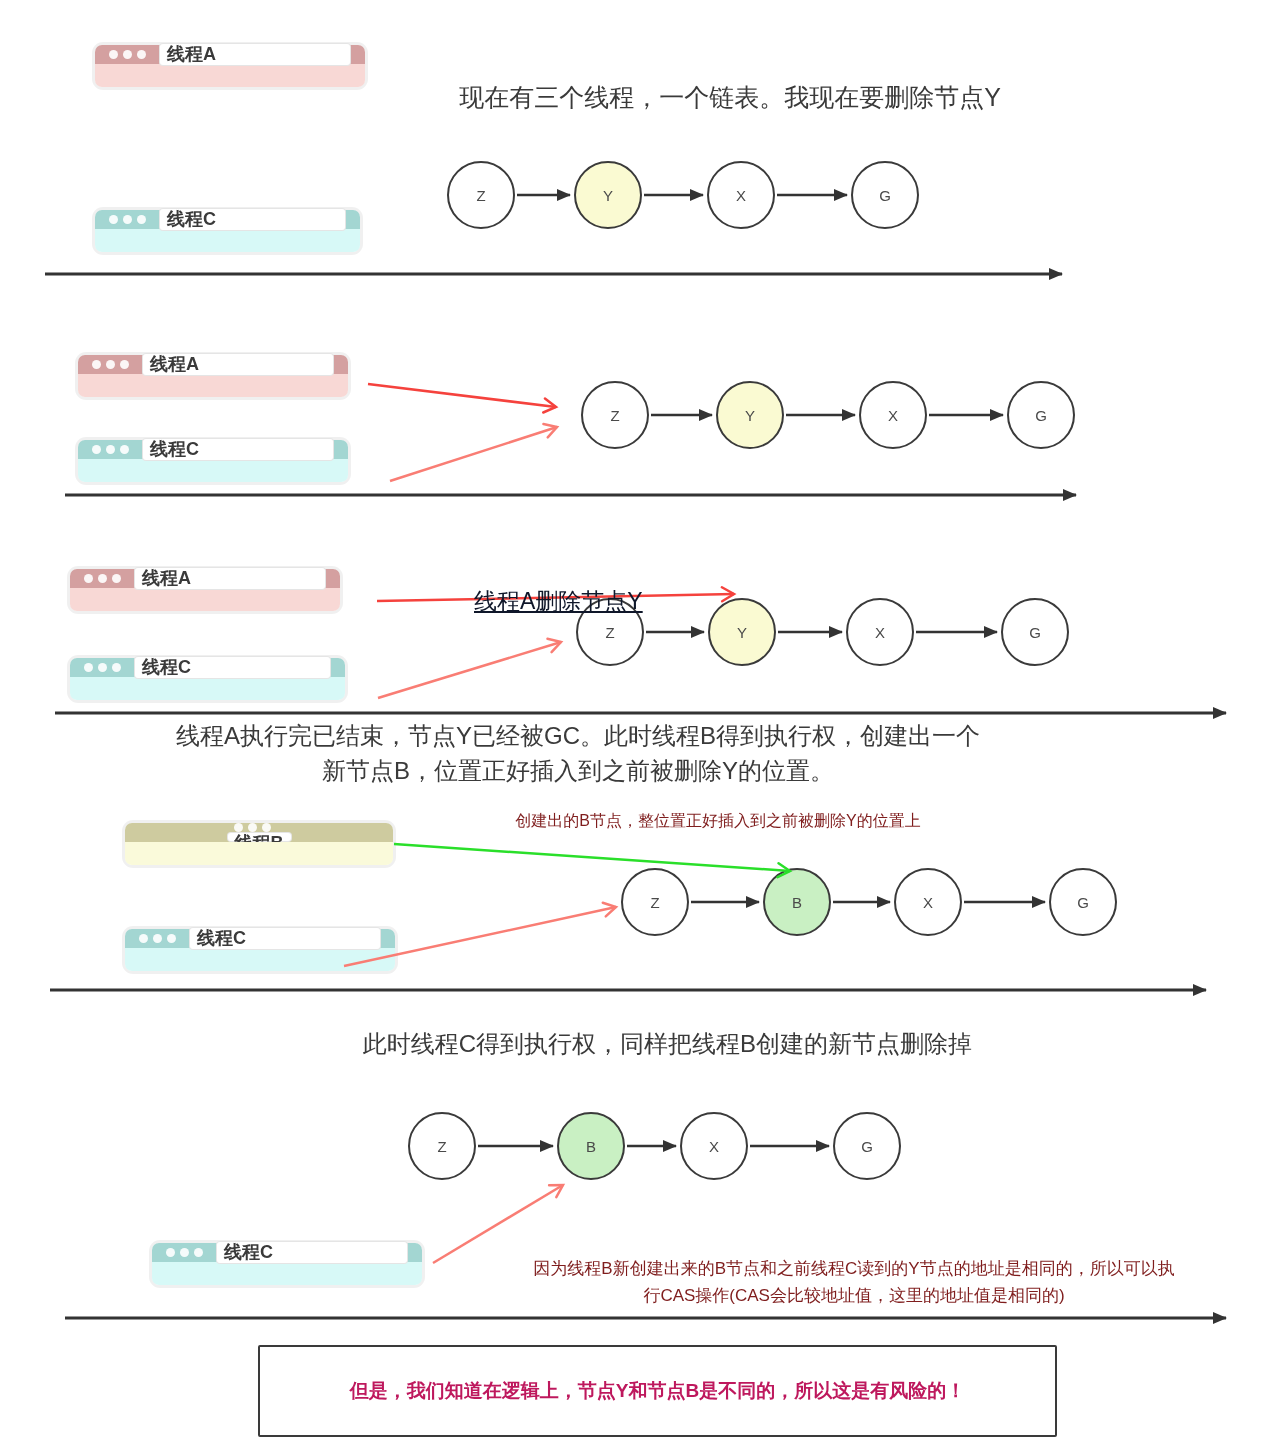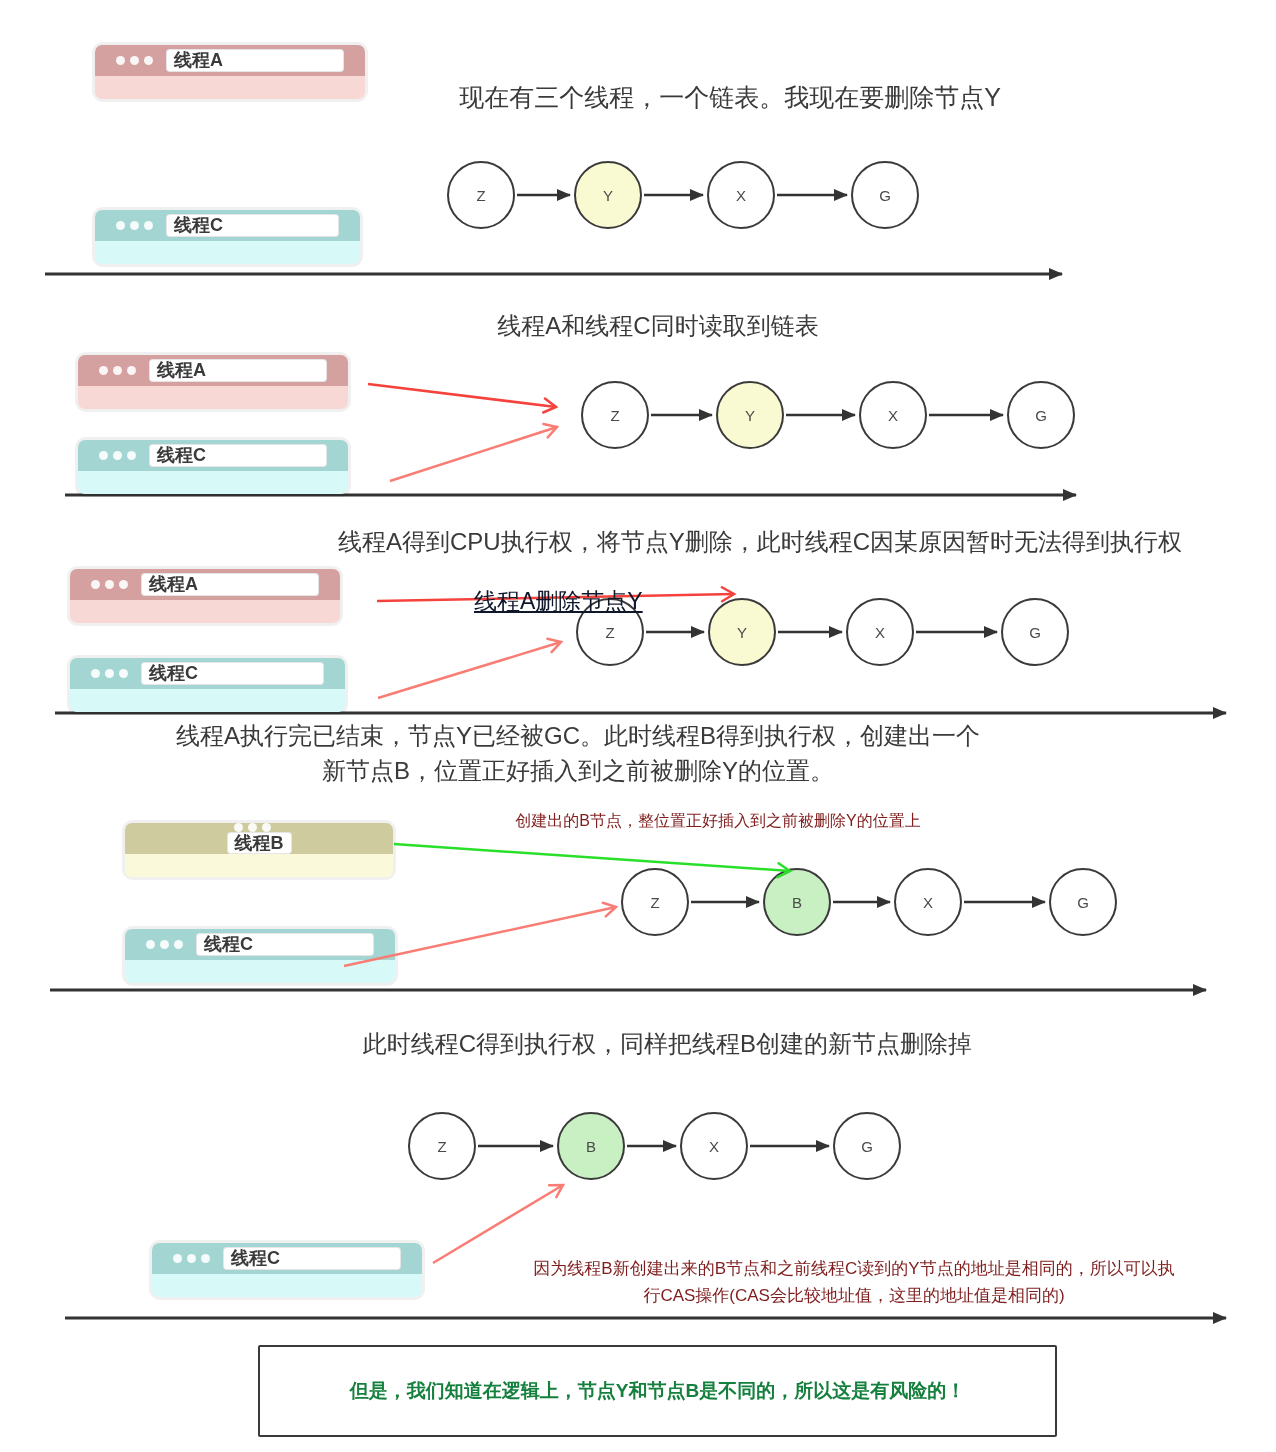--- a/index.html
+++ b/index.html
@@ -7,21 +7,21 @@
     position:relative;width:1276px;height:1452px;background:#ffffff;overflow:hidden;
     font-family:"Liberation Sans","DejaVu Sans",sans-serif;color:#3a3a3a;
   }
   .abs{position:absolute;}
   svg.layer{position:absolute;left:0;top:0;width:1276px;height:1452px;pointer-events:none;}
   #black-layer{z-index:1;}
   #color-layer{z-index:4;}
 
   
   .win{position:absolute;border-radius:8px;box-shadow:0 0 0 3px rgba(0,0,0,0.06);z-index:2;}
-  .win .bar{display:flex;align-items:center;height:31px;padding:0 21px;border-radius:7px 7px 0 0;}
+  .win .bar{display:flex;align-items:center;height:19px;padding:0 14px;border-radius:7px 7px 0 0;}
   .win .body{height:23px;border-radius:0 0 7px 7px;}
   .win.a .bar{background:#d4a0a0;} .win.a .body{background:#f8d8d5;}
   .win.b .bar{background:#cecb9f;flex-direction:column;} .win.b .body{background:#fafada;}
   .win.c .bar{background:#a3d6d2;} .win.c .body{background:#d7f9f7;}
   .dots{display:flex;align-items:center;margin-right:8px;}
   .dots i{display:inline-block;width:9px;height:9px;border-radius:50%;background:#ffffff;opacity:.9;margin-right:5px;}
   .pill{flex:1;background:#fff;border-radius:4px;height:23px;line-height:23px;
         font-weight:bold;font-size:18px;color:#3a3a3a;padding:0 8px;
         box-shadow:inset 0 0 0 1px rgba(0,0,0,.10);white-space:nowrap;overflow:hidden;}
 
@@ -37,21 +37,21 @@
   .h.big{font-size:25px;}
   .note-red{position:absolute;text-align:center;color:#7f1d1d;font-weight:500;z-index:3;}
   .arrow-label{position:absolute;color:#0f172a;font-size:23px;font-weight:500;z-index:5;white-space:nowrap;text-decoration:underline;}
 
   
   .cloud{position:absolute;z-index:3;}
 
   
   .footer-box{position:absolute;background:#fff;border:2px solid #3a3a3a;border-radius:2px;
               display:flex;align-items:center;justify-content:center;z-index:3;}
-  .footer-text{color:#15803d;font-size:19px;font-weight:bold;text-align:center;}
+  .footer-text{color:#be185d;font-size:19px;font-weight:bold;text-align:center;}
 </style>
 </head>
 <body>
 
 <div class="canvas">
 
   <svg class="layer" id="black-layer">
     <defs>
       <marker id="ah-black" markerUnits="userSpaceOnUse" markerWidth="16" markerHeight="14" refX="14" refY="7" orient="auto">
         <path d="M1,1 L15,7 L1,13 Z" fill="#333"></path>
@@ -134,21 +134,20 @@
       <span class="dots">
           <i></i>
           <i></i>
           <i></i>
         </span>
       <span class="pill">线程C</span>
     </div>
     <div class="body"></div>
   </div>
 
-  <div class="h abs" style="left:308px;top:308px;width:700px;">线程A和线程C同时读取到链表</div>
 
   <div class="win a" style="left:78px;top:355px;width:270px;">
     <div class="bar">
       <span class="dots">
           <i></i>
           <i></i>
           <i></i>
         </span>
       <span class="pill">线程A</span>
     </div>
@@ -165,21 +164,20 @@
       <span class="pill">线程C</span>
     </div>
     <div class="body"></div>
   </div>
 
   <div class="node" style="left:581px;top:381px;">Z</div>
   <div class="node y" style="left:716px;top:381px;">Y</div>
   <div class="node" style="left:859px;top:381px;">X</div>
   <div class="node" style="left:1007px;top:381px;">G</div>
 
-  <div class="h abs" style="left:280px;top:524px;width:960px;">线程A得到CPU执行权，将节点Y删除，此时线程C因某原因暂时无法得到执行权</div>
 
   <div class="win a" style="left:70px;top:569px;width:270px;">
     <div class="bar">
       <span class="dots">
           <i></i>
           <i></i>
           <i></i>
         </span>
       <span class="pill">线程A</span>
     </div>

